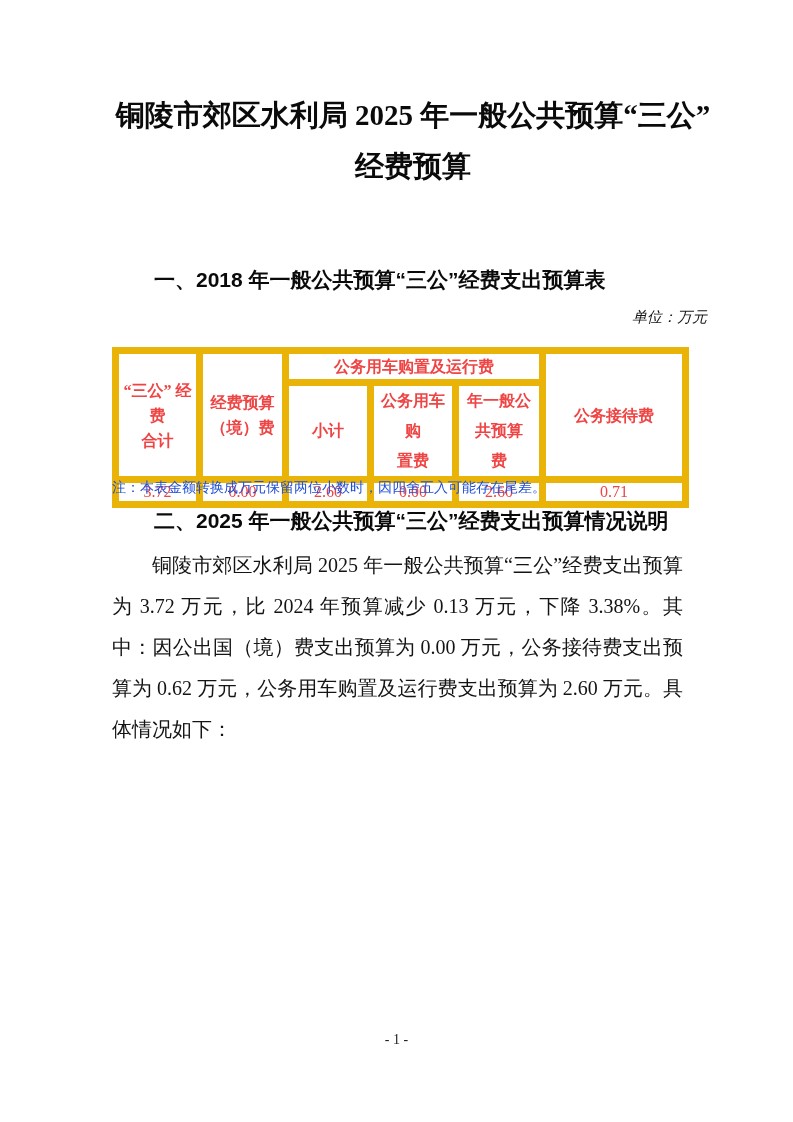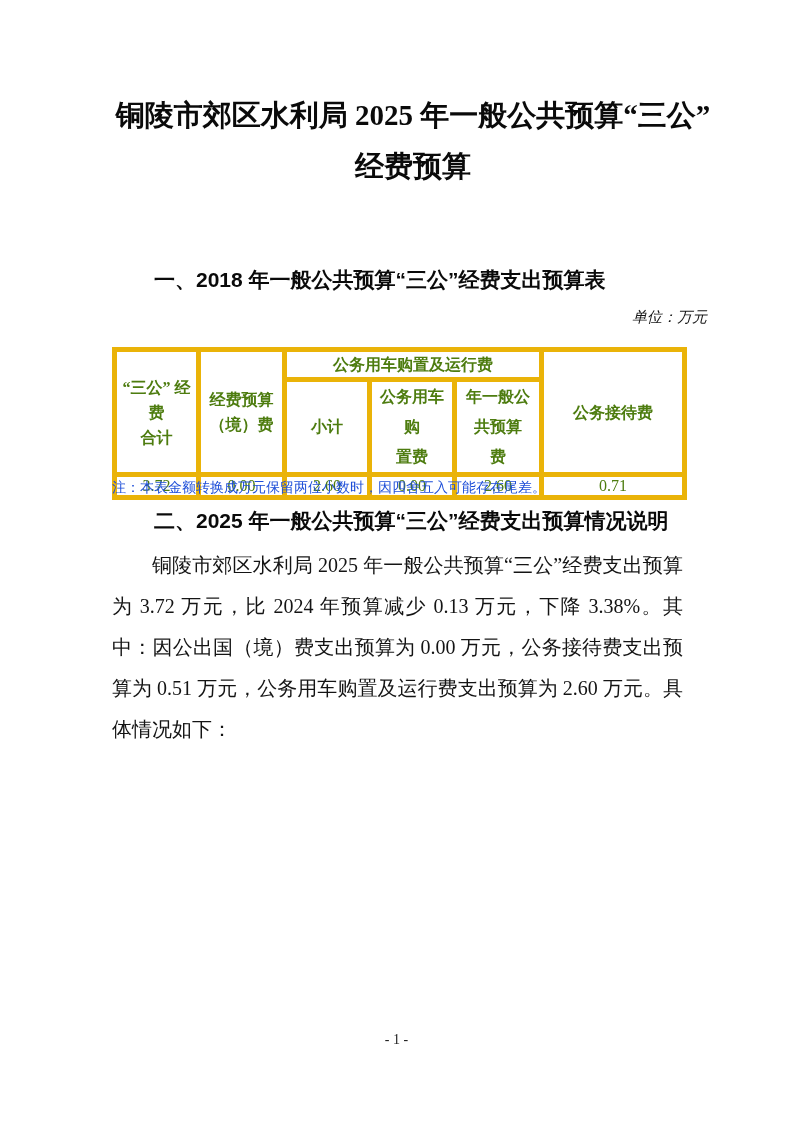--- a/index.html
+++ b/index.html
@@ -53,25 +53,25 @@
   table.budget-table {
     position: absolute;
     top: 347px;
     left: 112px;
     width: 570px;
     border-collapse: collapse;
     table-layout: fixed;
     border: 2px solid #3f3f3f;
   }
   table.budget-table td {
-    border: 5px solid #eab308;
+    border: 7px solid #eab308;
     text-align: center;
     vertical-align: middle;
     padding: 0 2px;
-    color: #4d7c0f;
+    color: #ef4444;
   }
   td.hdr {
     font-weight: bold;
     font-size: 16px;
     line-height: 30px;
     white-space: pre-line;
   }
   tr.row-group { height: 27px; }
   tr.row-group td.hdr { line-height: 25px; }
   tr.row-sub { height: 65px; }
@@ -164,18 +164,18 @@
         <td class="val">0.71</td>
       </tr>
     </tbody>
   </table>
 
   <div class="table-note">注：本表金额转换成万元保留两位小数时，因四舍五入可能存在尾差。</div>
 
   <div class="section-heading heading-two">二、2025 年一般公共预算“三公”经费支出预算情况说明</div>
 
   <div class="body-copy">
-    <p>铜陵市郊区水利局 2025 年一般公共预算“三公”经费支出预算为 3.72 万元，比 2024 年预算减少 0.13 万元，下降 3.38%。其中：因公出国（境）费支出预算为 0.00 万元，公务接待费支出预算为 0.51 万元，公务用车购置及运行费支出预算为 2.60 万元。具体情况如下：</p>
+    <p>铜陵市郊区水利局 2025 年一般公共预算“三公”经费支出预算为 3.72 万元，比 2024 年预算减少 0.13 万元，下降 3.38%。其中：因公出国（境）费支出预算为 0.00 万元，公务接待费支出预算为 0.62 万元，公务用车购置及运行费支出预算为 2.60 万元。具体情况如下：</p>
   </div>
 
   <div class="page-footer">- 1 -</div>
 
 </div>
 
 </body></html>

